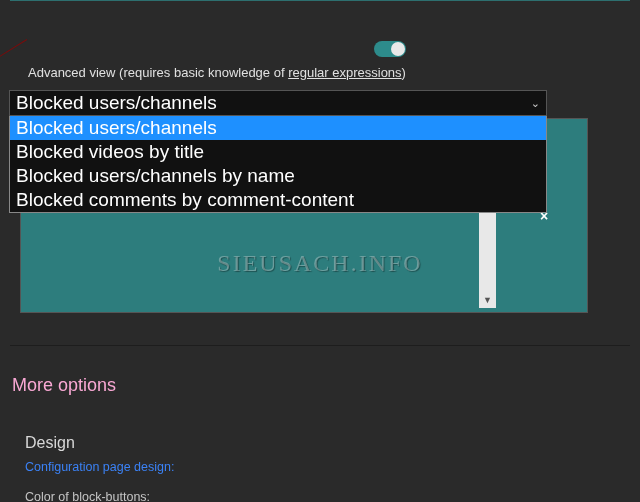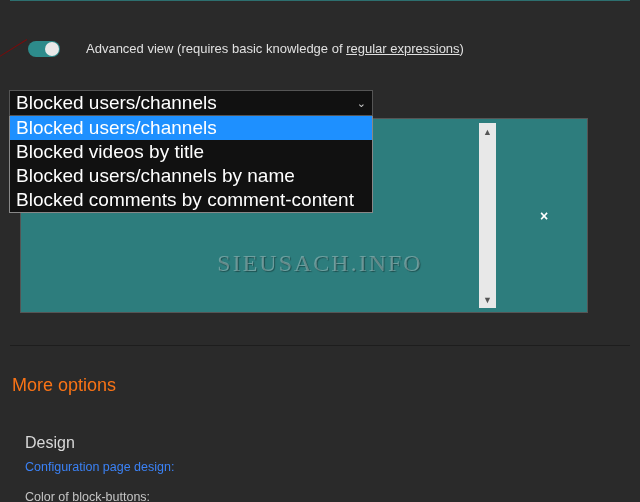--- a/index.html
+++ b/index.html
@@ -19,22 +19,23 @@
     left: 10px;
     right: 10px;
     height: 1px;
     background: #2d6f6f;
   }
   .adv-row {
     position: absolute;
     top: 41px;
     left: 28px;
     display: flex;
-    align-items: flex-start;
-    gap: 26px;
+    align-items: flex-end;
+    gap: 8px;
+    flex-direction: column;
   }
   .toggle {
     width: 32px;
     height: 16px;
     background: #2d8b8b;
     border-radius: 10px;
     position: relative;
   }
   .toggle-knob {
     position: absolute;
@@ -55,21 +56,21 @@
     top:57px; left:-2px;
     width:34px; height:1px;
     background:#7a0b0b;
     transform: rotate(-32deg);
     transform-origin: left center;
   }
   .select-wrap {
     position: absolute;
     top: 90px;
     left: 9px;
-    width: 364px;
+    width: 538px;
   }
   .select-head {
     background: #111;
     color: #fff;
     font-size: 19px;
     padding: 2px 6px;
     border: 1px solid #555;
     display: flex;
     justify-content: space-between;
     align-items: center;
@@ -161,21 +162,21 @@
     left: 10px; right: 10px;
     height: 1px;
     background: #333333;
     border-bottom: 1px solid #1d1d1d;
   }
   .more-options {
     position:absolute;
     top: 375px;
     left: 12px;
     font-size: 18px;
-    color: #f97316;
+    color: #f9a8d4;
   }
   .design-h {
     position:absolute;
     top: 420px;
     left: 25px;
     font-size: 16px;
     color: #d8d8d8;
     margin-top: 14px;
   }
   .config-line {

